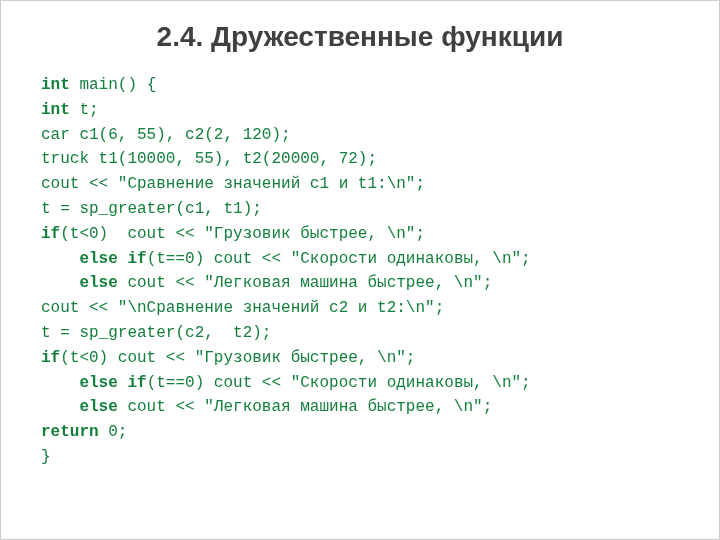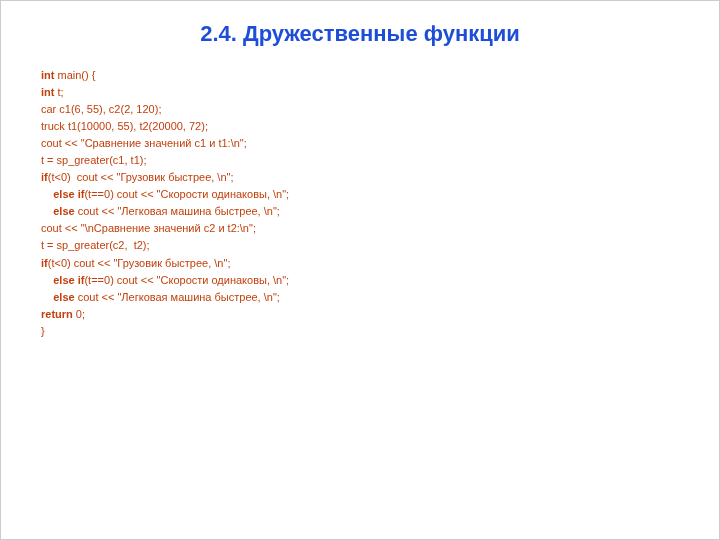--- a/index.html
+++ b/index.html
@@ -23,33 +23,33 @@
       width: 720px;
       height: 540px;
       background: #ffffff;
       border: 1px solid #cccccc;
       display: flex;
       flex-direction: column;
       padding: 20px 40px 20px 40px;
     }
 
     .slide-title {
-      font-size: 22px;
+      font-size: 28px;
       font-weight: bold;
-      color: #1d4ed8;
+      color: #404040;
       text-align: center;
       margin-bottom: 20px;
       font-family: Arial, sans-serif;
     }
 
     .code-block {
-      font-family: Liberation Sans, sans-serif;
-      font-size: 11px;
+      font-family: Liberation Mono, monospace;
+      font-size: 16px;
       line-height: 1.55;
-      color: #c2410c;
+      color: #15803d;
       white-space: pre;
       background: #ffffff;
       padding: 0;
     }
 
     .keyword {
       font-weight: bold;
     }
   </style>
 </head>

